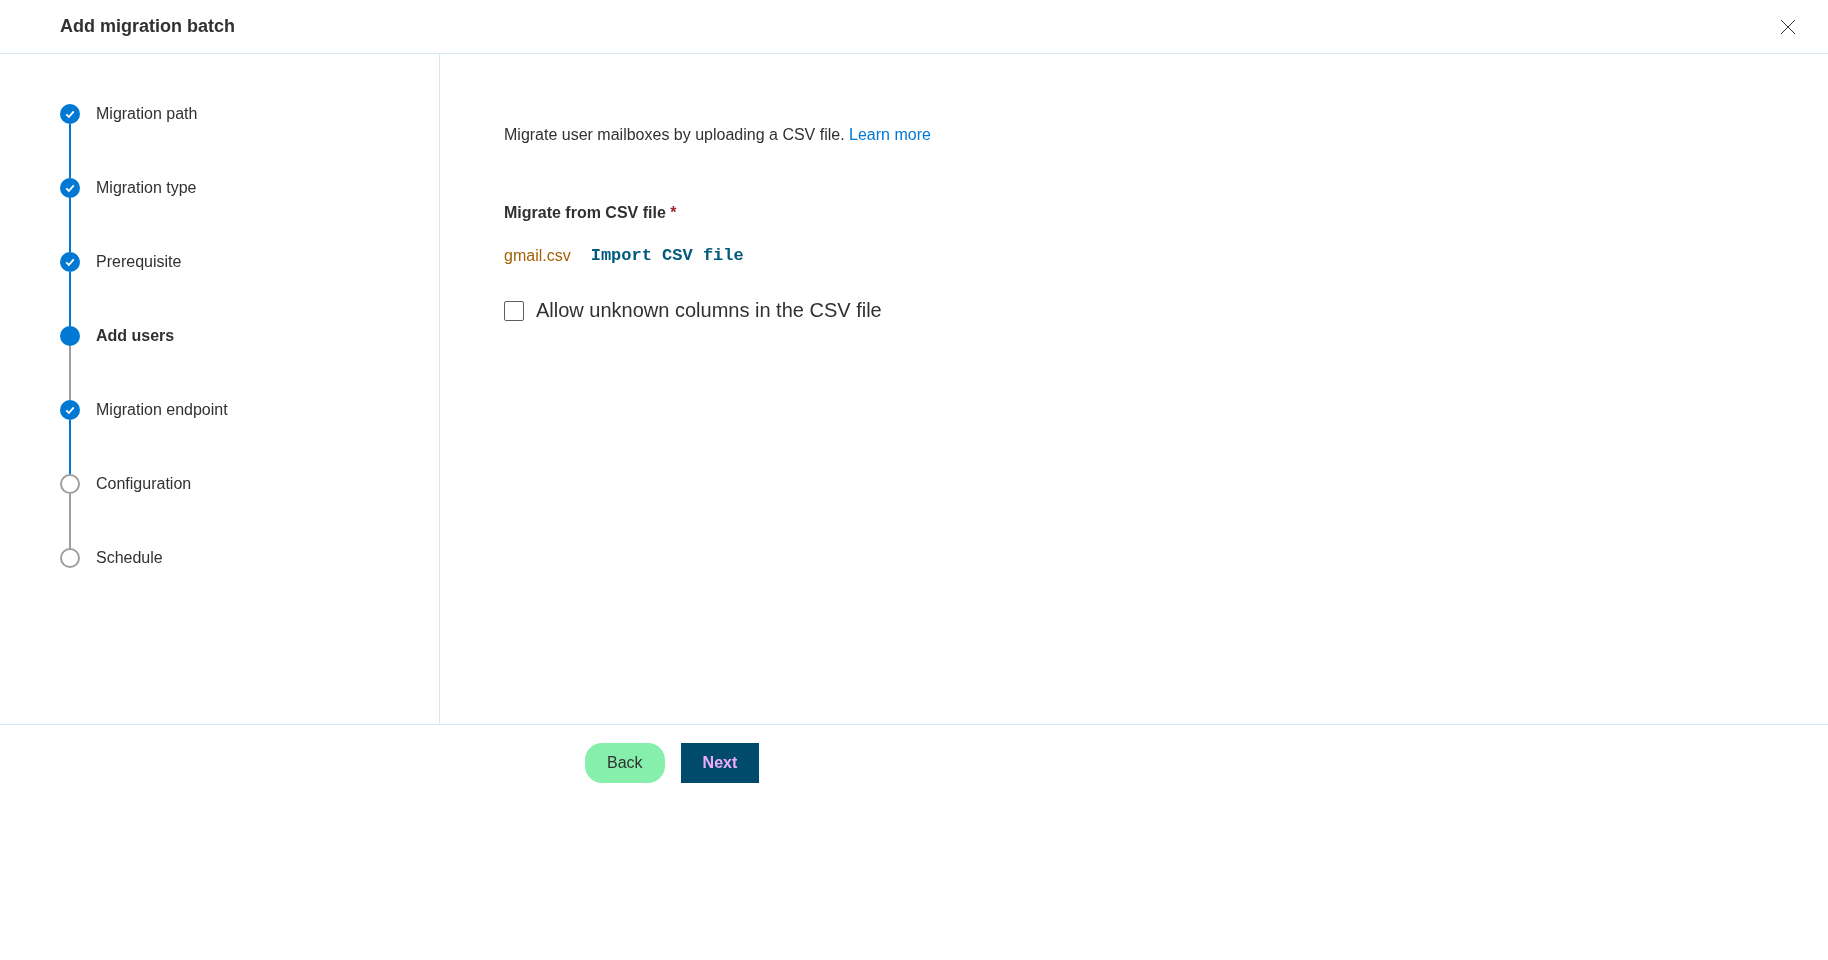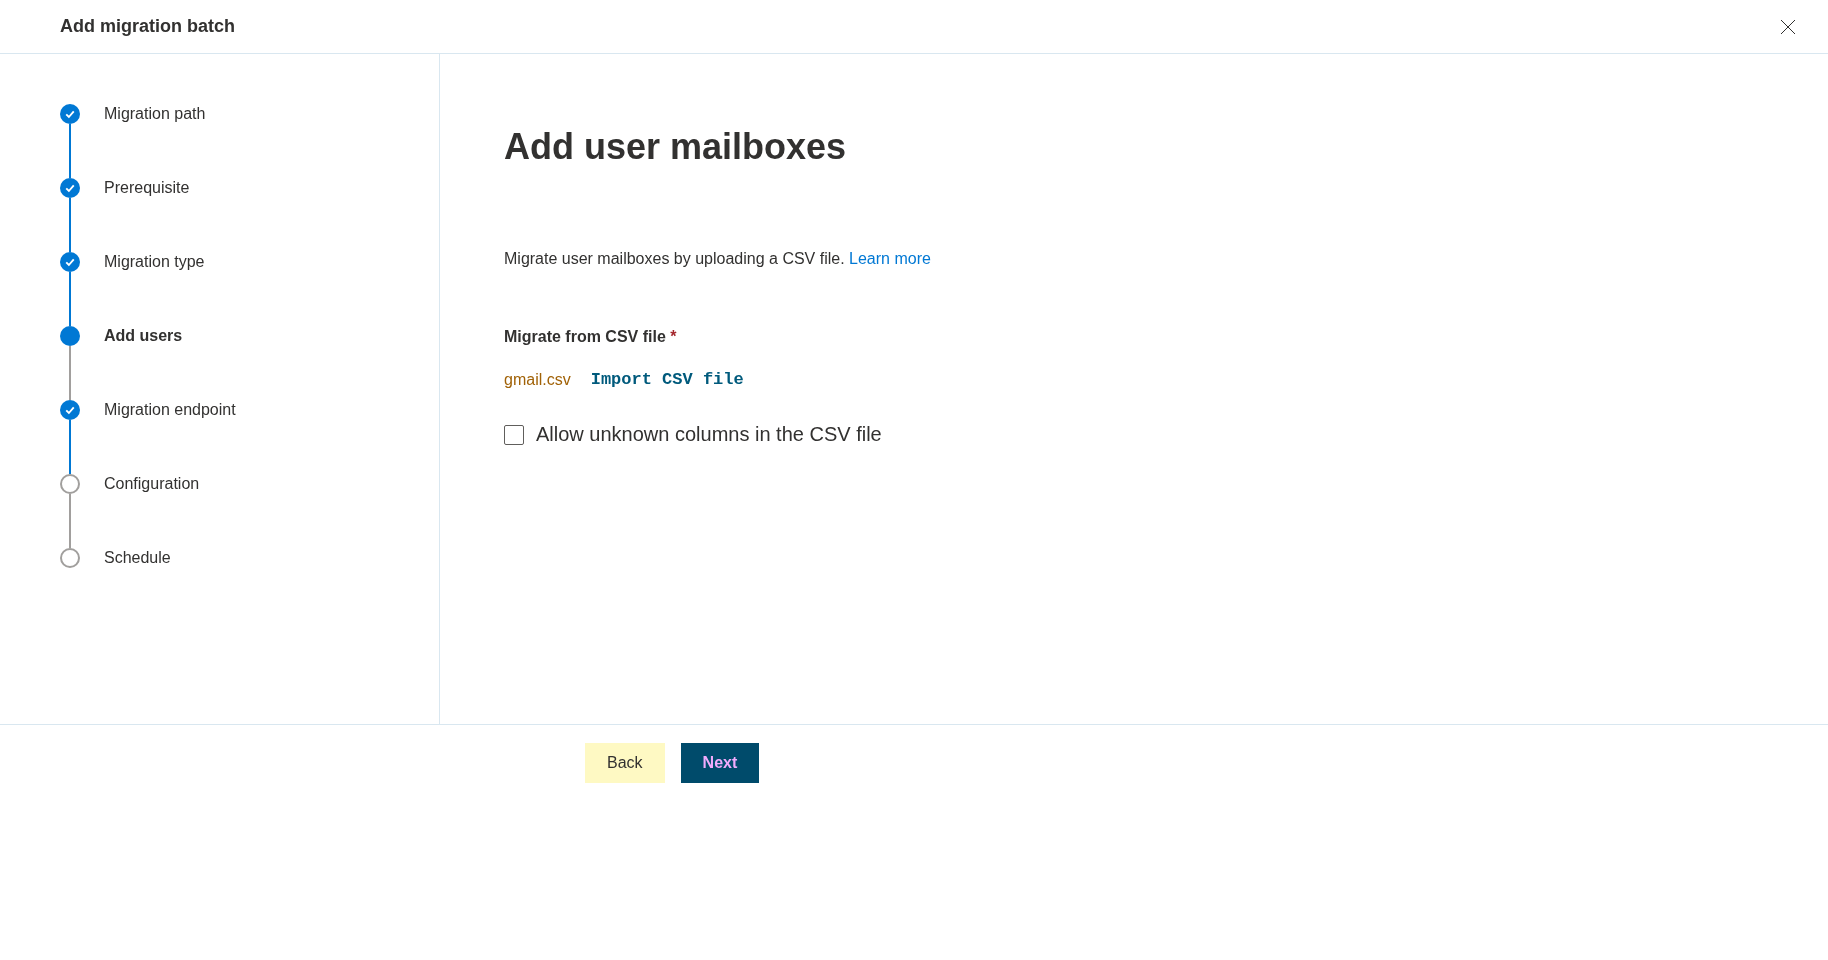--- a/index.html
+++ b/index.html
@@ -52,21 +52,20 @@
     }
     .step-list {
       list-style: none;
     }
     .step-item {
       display: flex;
       align-items: center;
       position: relative;
       height: 20px;
       margin-bottom: 54px;
-      gap: 8px;
     }
     .step-item:last-child {
       margin-bottom: 0;
       text-align: center;
     }
     .step-indicator {
       width: 20px;
       height: 20px;
       border-radius: 50%;
       display: flex;
@@ -196,22 +195,23 @@
     }
     .btn {
       height: 40px;
       padding: 0 22px;
       font-size: 16px;
       border: none;
       cursor: pointer;
       font-family: inherit;
     }
     .btn-secondary {
-      background: #fef9c3;
-      color: #323130;
+      background: #86efac;
+      color: #323130;
+      border-radius: 17px;
     }
     .btn-primary {
       background: #004b6b;
       color: #f0abfc;
       font-weight: 600;
     }
   </style>
 </head>
 <body>
 
@@ -237,30 +237,30 @@
         <div class="step-connector-blue"></div>
         <span class="step-label">Migration path</span>
       </li>
       <li class="step-item">
         <div class="step-indicator completed">
           <svg viewBox="0 0 16 16" fill="none" stroke="currentColor" stroke-width="2.5">
             <polyline points="3,8.5 6.5,12 13,4.5"></polyline>
           </svg>
         </div>
         <div class="step-connector-blue"></div>
-        <span class="step-label">Prerequisite</span>
+        <span class="step-label">Migration type</span>
       </li>
       <li class="step-item">
         <div class="step-indicator completed">
           <svg viewBox="0 0 16 16" fill="none" stroke="currentColor" stroke-width="2.5">
             <polyline points="3,8.5 6.5,12 13,4.5"></polyline>
           </svg>
         </div>
         <div class="step-connector-blue"></div>
-        <span class="step-label">Migration type</span>
+        <span class="step-label">Prerequisite</span>
       </li>
       <li class="step-item">
         <div class="step-indicator current"></div>
         <div class="step-connector-gray"></div>
         <span class="step-label current">Add users</span>
       </li>
       <li class="step-item">
         <div class="step-indicator completed">
           <svg viewBox="0 0 16 16" fill="none" stroke="currentColor" stroke-width="2.5">
             <polyline points="3,8.5 6.5,12 13,4.5"></polyline>
@@ -275,21 +275,20 @@
         <span class="step-label">Configuration</span>
       </li>
       <li class="step-item">
         <div class="step-indicator upcoming"></div>
         <span class="step-label">Schedule</span>
       </li>
     </ul>
   </div>
 
   <div class="main">
-    <h1 class="main-title">Add user mailboxes</h1>
     <p class="description">
       <span>Migrate user mailboxes by uploading a CSV file. </span><a href="#">Learn more</a>
     </p>
     <div class="form-label">
       <span>Migrate from CSV file</span> <span class="required">*</span>
     </div>
     <div class="file-row">
       <span class="file-name">gmail.csv</span>
       <span class="import-link">Import CSV file</span>
     </div>

